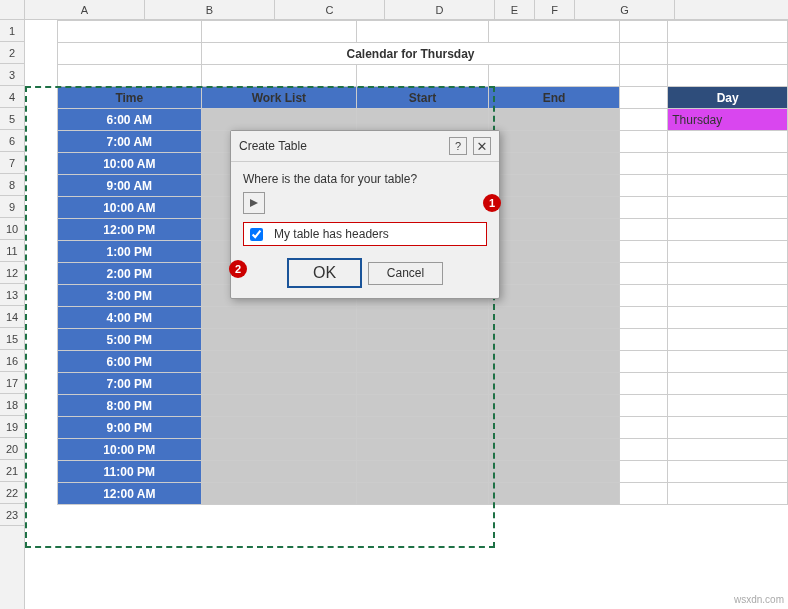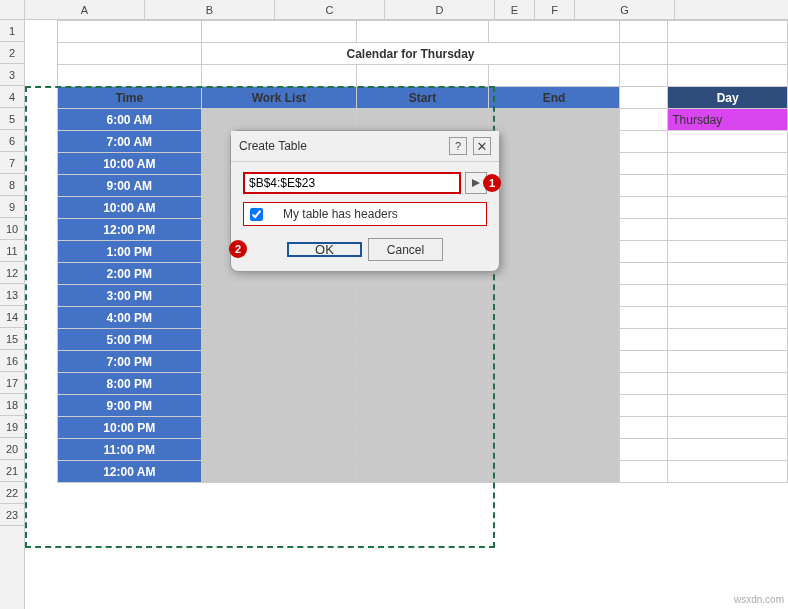--- a/index.html
+++ b/index.html
@@ -149,21 +149,21 @@
 
     .modal {
       position: absolute;
       top: 130px;
       left: 230px;
       width: 270px;
       background: #f0f0f0;
       border: 1px solid #999;
       box-shadow: 2px 2px 8px rgba(0,0,0,0.3);
       pointer-events: all;
-      border-radius: 8px;
+      border-radius: 2px;
     }
 
     .modal-titlebar {
       background: #f0f0f0;
       border-bottom: 1px solid #ccc;
       padding: 6px 8px;
       display: flex;
       align-items: center;
       justify-content: space-between;
     }
@@ -242,21 +242,21 @@
       display: flex;
       align-items: center;
       justify-content: center;
       cursor: pointer;
       font-size: 14px;
     }
 
     .modal-checkbox-row {
       display: flex;
       align-items: center;
-      gap: 20px;
+      gap: 11px;
       margin-bottom: 12px;
       border: 1px solid #c00;
       padding: 4px 6px;
       background: #fff;
     }
 
     .modal-checkbox {
       width: 13px;
       height: 13px;
       cursor: pointer;
@@ -269,24 +269,24 @@
 
     .modal-buttons {
       display: flex;
       align-items: center;
       justify-content: center;
       gap: 6px;
     }
 
     .modal-ok-btn {
       min-width: 75px;
-      height: 15px;
+      height: 30px;
       border: 2px solid #1a5499;
       background: #f0f0f0;
-      font-size: 13px;
+      font-size: 16px;
       color: #333;
       cursor: pointer;
       display: flex;
       align-items: center;
       justify-content: center;
     }
 
     .modal-cancel-btn {
       min-width: 75px;
       height: 23px;
@@ -475,20 +475,28 @@
 
         <tr class="data-row">
           <td class="col-b time-col">5:00 PM</td>
           <td class="col-c data-col"></td>
           <td class="col-d data-col"></td>
           <td class="col-e data-col"></td>
           <td class="col-f empty-col"></td>
           <td class="col-g empty-col"></td>
         </tr>
 
+        <tr class="data-row">
+          <td class="col-b time-col">6:00 PM</td>
+          <td class="col-c data-col"></td>
+          <td class="col-d data-col"></td>
+          <td class="col-e data-col"></td>
+          <td class="col-f empty-col"></td>
+          <td class="col-g empty-col"></td>
+        </tr>
 
         <tr class="data-row">
           <td class="col-b time-col">7:00 PM</td>
           <td class="col-c data-col"></td>
           <td class="col-d data-col"></td>
           <td class="col-e data-col"></td>
           <td class="col-f empty-col"></td>
           <td class="col-g empty-col"></td>
         </tr>
 
@@ -546,22 +554,22 @@
   <div class="modal-overlay">
     <div class="modal">
       <div class="modal-titlebar">
         <span class="modal-title">Create Table</span>
         <div class="modal-title-buttons">
           <div class="modal-help-btn">?</div>
           <div class="modal-close-btn">✕</div>
         </div>
       </div>
       <div class="modal-body">
+        <div class="modal-label">Where is the data for your table?</div>
         <div class="modal-input-row" style="position:relative;">
-          <input class="modal-input" type="text" value="$B$4:$E$23" style="">
           <div class="modal-collapse-btn">
             <svg width="12" height="12" viewBox="0 0 12 12">
               <path d="M2 2 L10 6 L2 10 Z" fill="#555"></path>
             </svg>
           </div>
 
           <div style="position:absolute; right:-14px; top:2px; width:18px; height:18px; border-radius:50%; background:#c00; color:#fff; font-size:11px; font-weight:bold; display:flex; align-items:center; justify-content:center; z-index:20;">1</div>
         </div>
         <div class="modal-checkbox-row">
           <input type="checkbox" class="modal-checkbox" checked="" style="">

